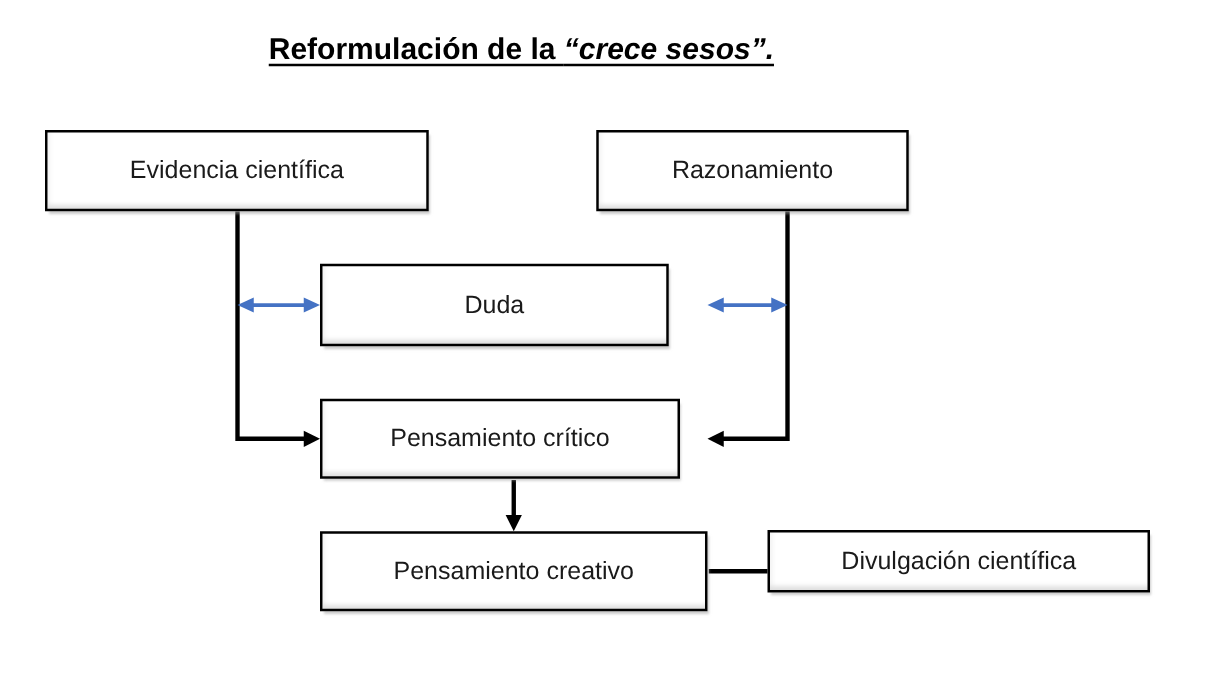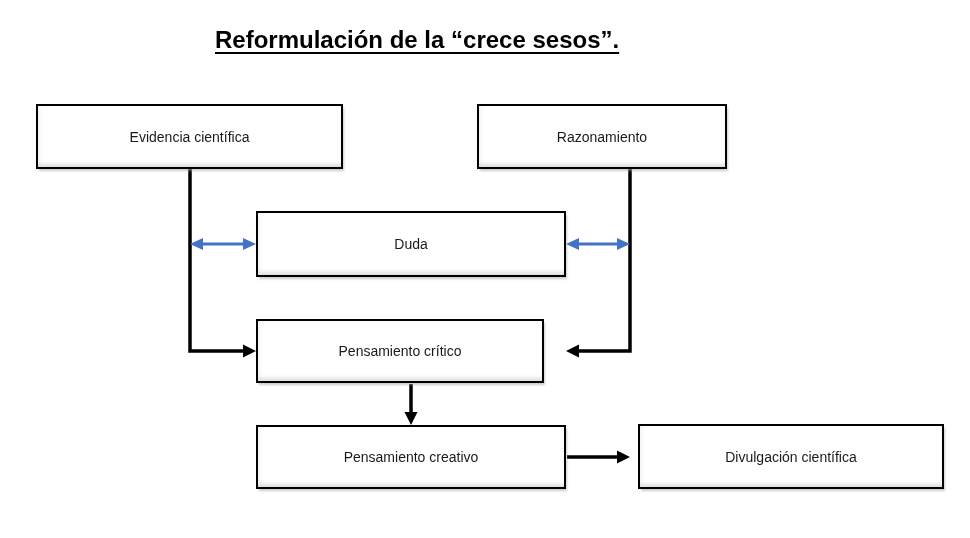--- a/index.html
+++ b/index.html
@@ -17,52 +17,52 @@
     top: 26px;
     margin: 0;
     font-size: 24px;
     font-weight: bold;
     color: #000000;
     text-decoration: underline;
     text-underline-offset: 4px;
     text-decoration-thickness: 2px;
     white-space: nowrap;
   }
-  .title .italic { }
+  .title .italic { font-style: italic; }
   .connector-layer {
     position: absolute;
     left: 0; top: 0;
     width: 970px; height: 538px;
     pointer-events: none;
   }
   .edge-black { stroke: var(--arrow-black, #000); fill: none; stroke-width: 3.5; }
   .head-black { fill: var(--arrow-black, #000); stroke: none; }
   .edge-blue  { stroke: var(--arrow-blue, #4472C4); fill: none; stroke-width: 3; }
   .head-blue  { fill: var(--arrow-blue, #4472C4); stroke: none; }
   .node {
     position: absolute;
     box-sizing: border-box;
     background: var(--box-fill, #fff);
     border: 2px solid var(--box-border, #000);
     display: flex;
     align-items: center;
     justify-content: center;
-    font-size: 14px;
+    font-size: 20px;
     color: var(--text, #1a1a1a);
     box-shadow:
       inset -1px -6px 4px -3px #dedede,
       inset 6px 2px 4px -4px #f2f2f2,
       2px 3px 2px -1px rgba(160,160,160,0.55);
   }
   .node-evidencia    { left: 36px;  top: 104px; width: 307px; height: 65px; }
   .node-razonamiento { left: 477px; top: 104px; width: 250px; height: 65px; }
-  .node-duda         { left: 256px; top: 211px; width: 310px; height: 66px; }
+  .node-duda         { left: 256px; top: 211px; width: 279px; height: 66px; }
   .node-critico      { left: 256px; top: 319px; width: 288px; height: 64px; }
   .node-creativo     { left: 256px; top: 425px; width: 310px; height: 64px; }
-  .node-divulgacion  { left: 638px; top: 424px; width: 306px; height: 65px; text-align: right; }
+  .node-divulgacion  { left: 614px; top: 424px; width: 306px; height: 50px; text-align: right; }
 </style>
 </head>
 <body>
 
 <div class="canvas">
 
   <h1 class="title"><span>Reformulación de la </span><span class="italic">“crece sesos”.</span></h1>
 
   <svg class="connector-layer" viewBox="0 0 970 538" xmlns="http://www.w3.org/2000/svg">
 

